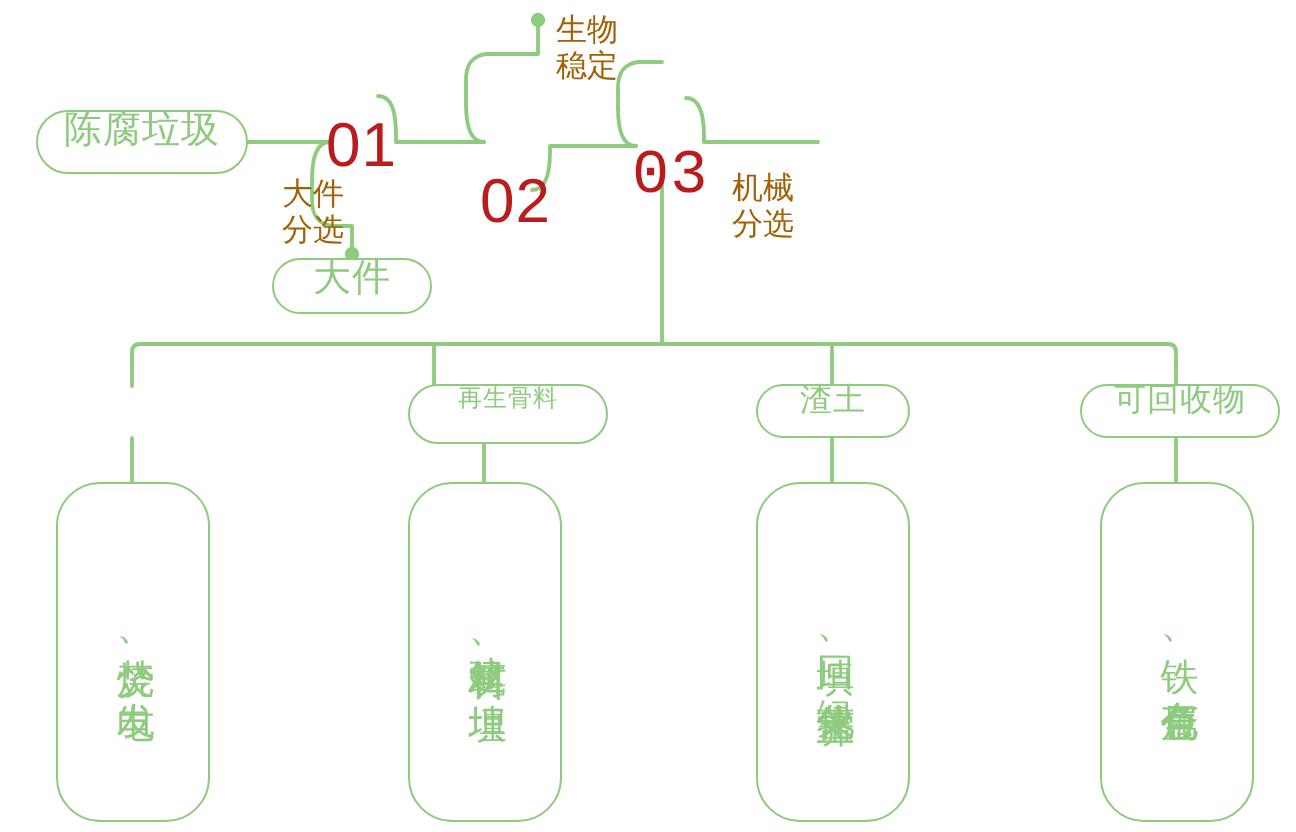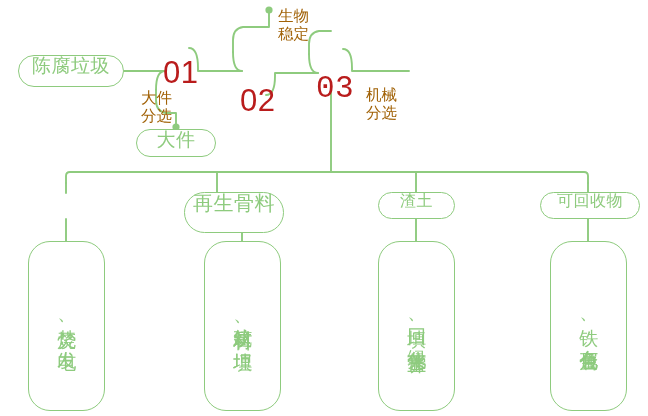--- a/index.html
+++ b/index.html
@@ -156,21 +156,21 @@
   <div class="anno" style="left:366px; top:86px; width:46px;">
     <div>机械</div>
     <div>分选</div>
   </div>
 
   <div class="pill" style="left:136px; top:129px; width:80px; height:28px; font-size:19px;">
     <span>大件</span>
   </div>
 
 
-  <div class="pill" style="left:184px; top:192px; width:100px; height:41px; font-size:20px;">
+  <div class="pill" style="left:204px; top:192px; width:100px; height:30px; font-size:12px;">
     <span>再生骨料</span>
   </div>
 
   <div class="pill" style="left:378px; top:192px; width:77px; height:27px; font-size:16px;">
     <span>渣土</span>
   </div>
 
   <div class="pill" style="left:540px; top:192px; width:100px; height:27px; font-size:16px;">
     <span>可回收物</span>
   </div>

